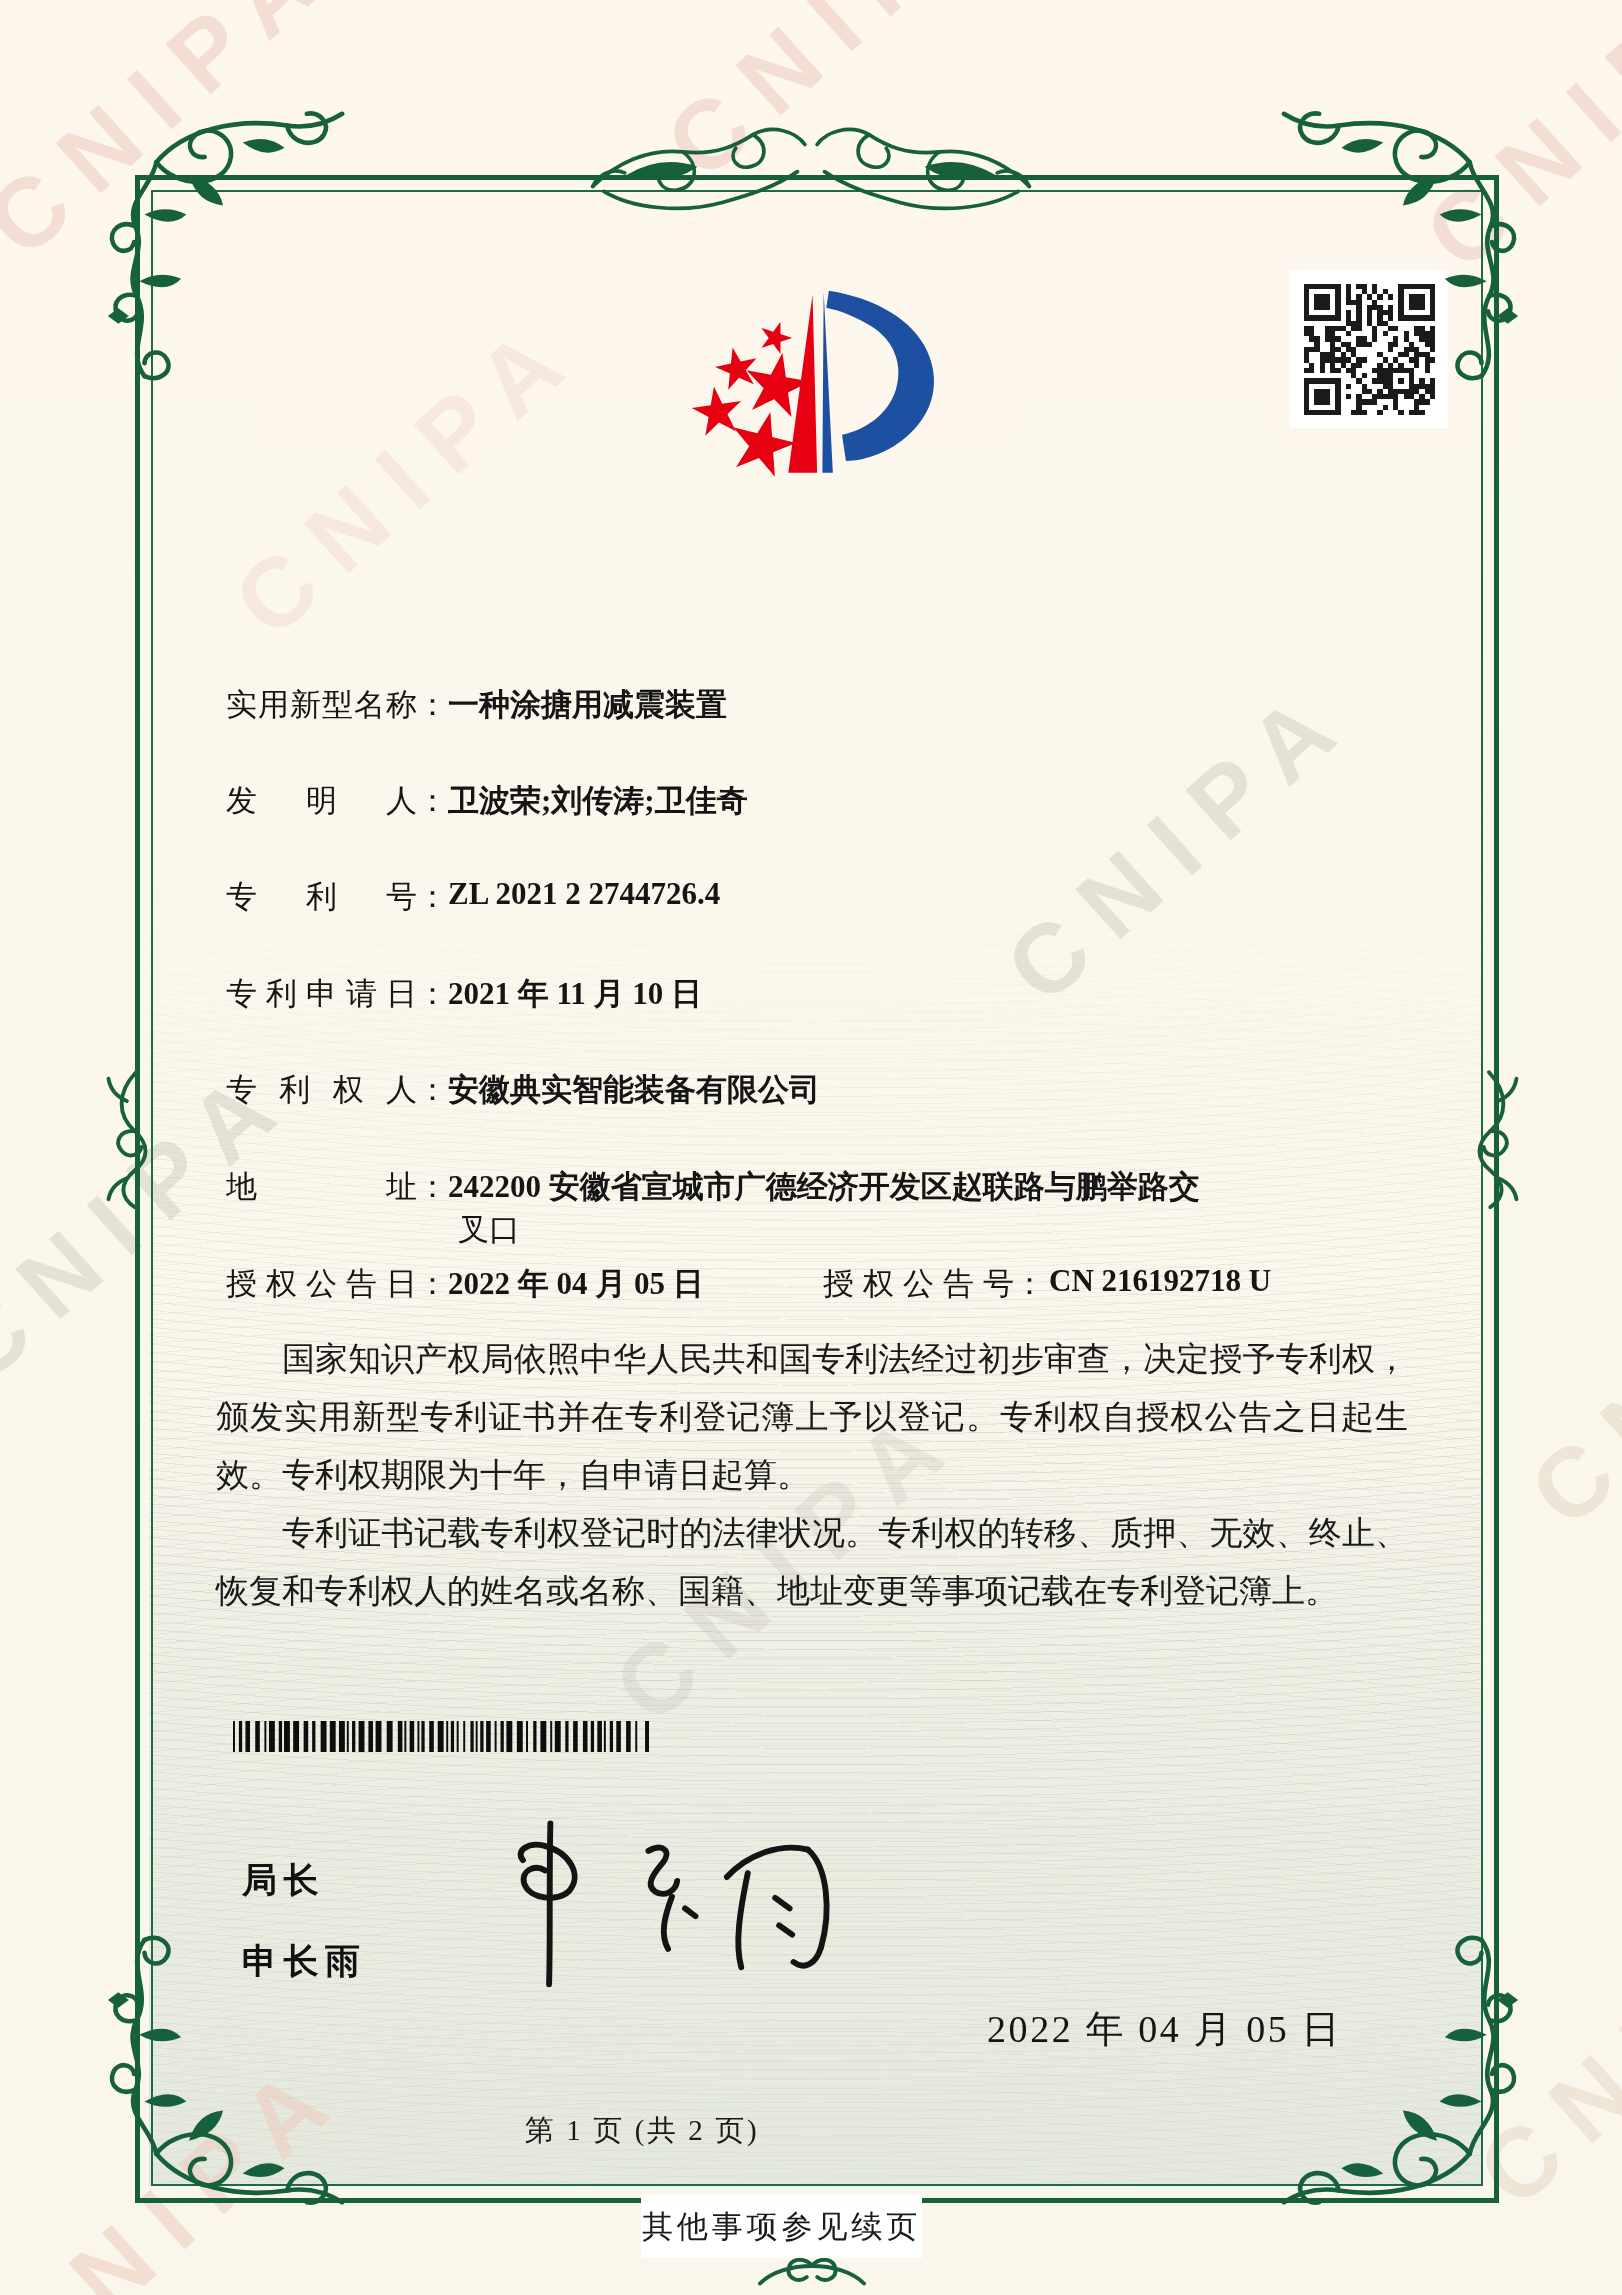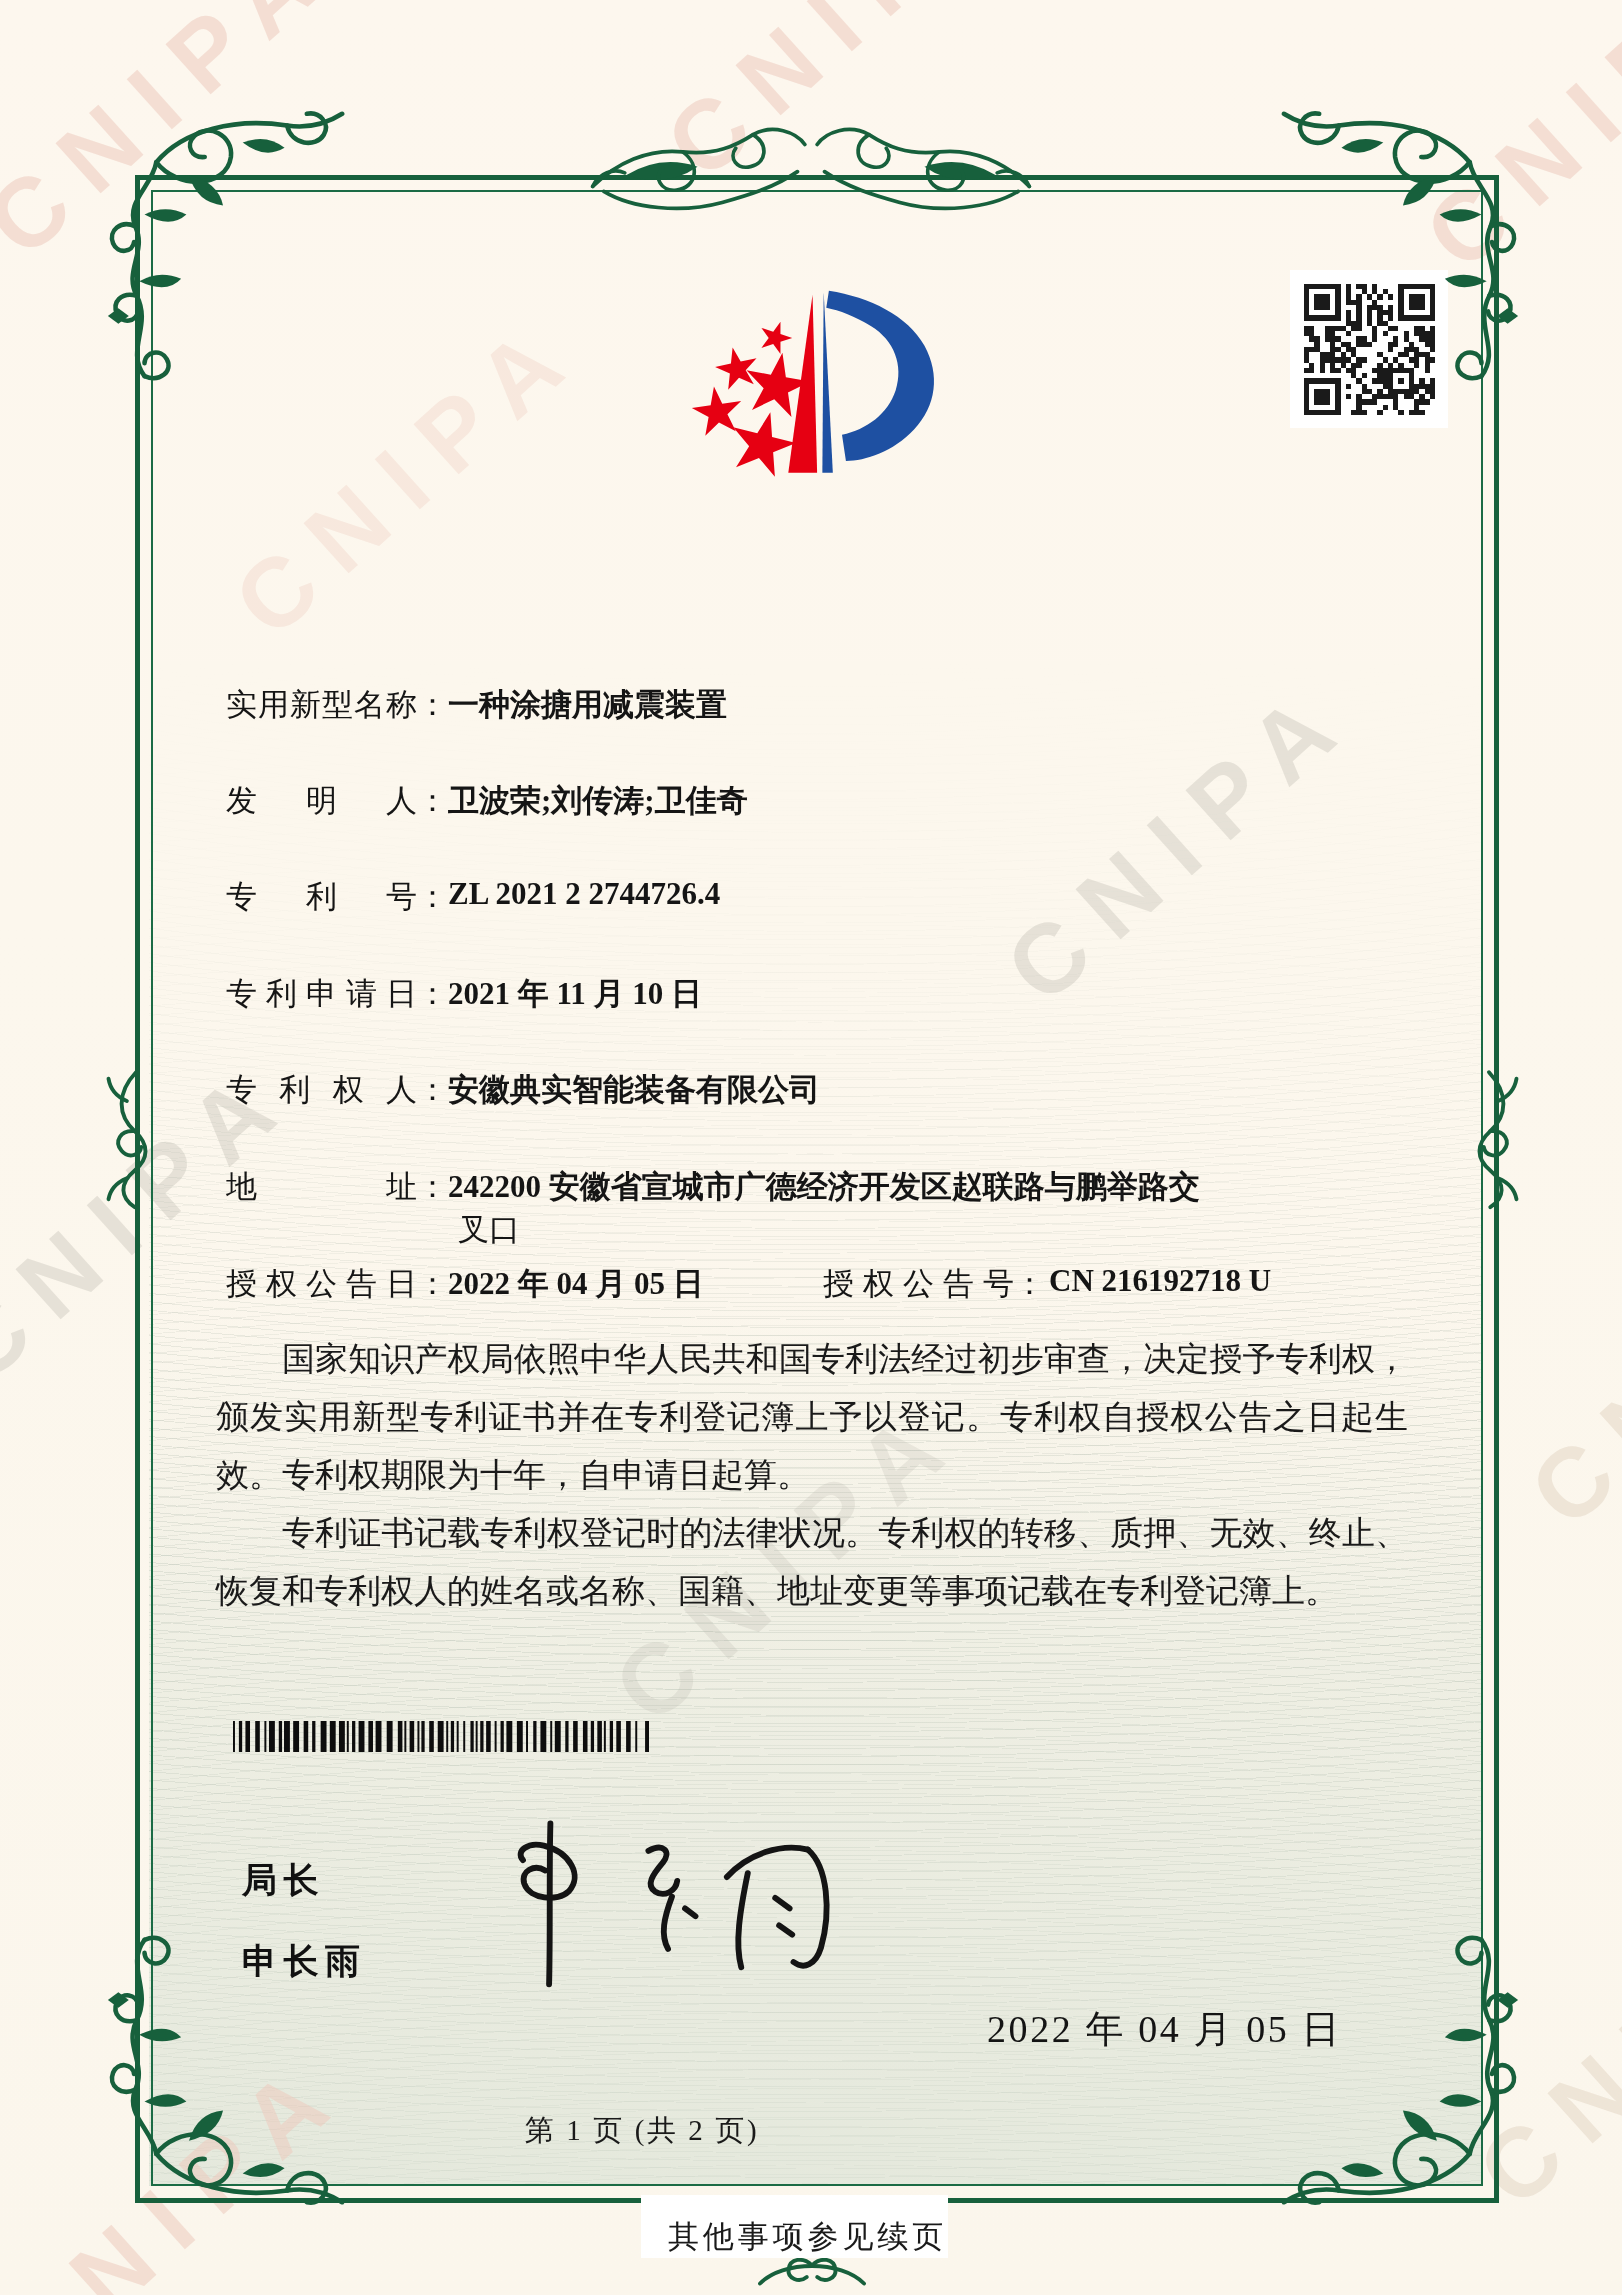--- a/index.html
+++ b/index.html
@@ -67,21 +67,21 @@
   .sig-script{position:absolute;left:452px;top:1813px;width:419px;height:183px;z-index:2;}
 
   
   .grant-date-big{position:absolute;left:903px;top:2004px;width:523px;text-align:center;z-index:2;
     font-size:38px;letter-spacing:2.6px;color:#141414;}
   .reprint{position:absolute;left:903px;top:2073px;width:523px;text-align:center;z-index:2;
     font-family:"Liberation Sans","DejaVu Sans",sans-serif;font-weight:bold;font-size:28px;color:#141414;}
   .page-ind{position:absolute;left:0;top:2111px;width:1284px;text-align:center;z-index:2;
     font-size:29px;letter-spacing:2.6px;color:#1a1a1a;}
   .cont-band{position:absolute;left:641px;top:2195px;width:281px;height:63px;background:#ffffff;z-index:4;
-    display:flex;align-items:flex-end;justify-content:center;padding-left:26px;}
+    display:flex;align-items:center;justify-content:center;}
   .cont-band span{font-size:31px;letter-spacing:3.9px;color:#1a1a1a;}
 </style>
 </head>
 <body>
 
 <div id="page">
 
   <div class="waves"></div>
 
   <div class="wm pink" style="left:-52px;top:39px;">CNIPA</div>

